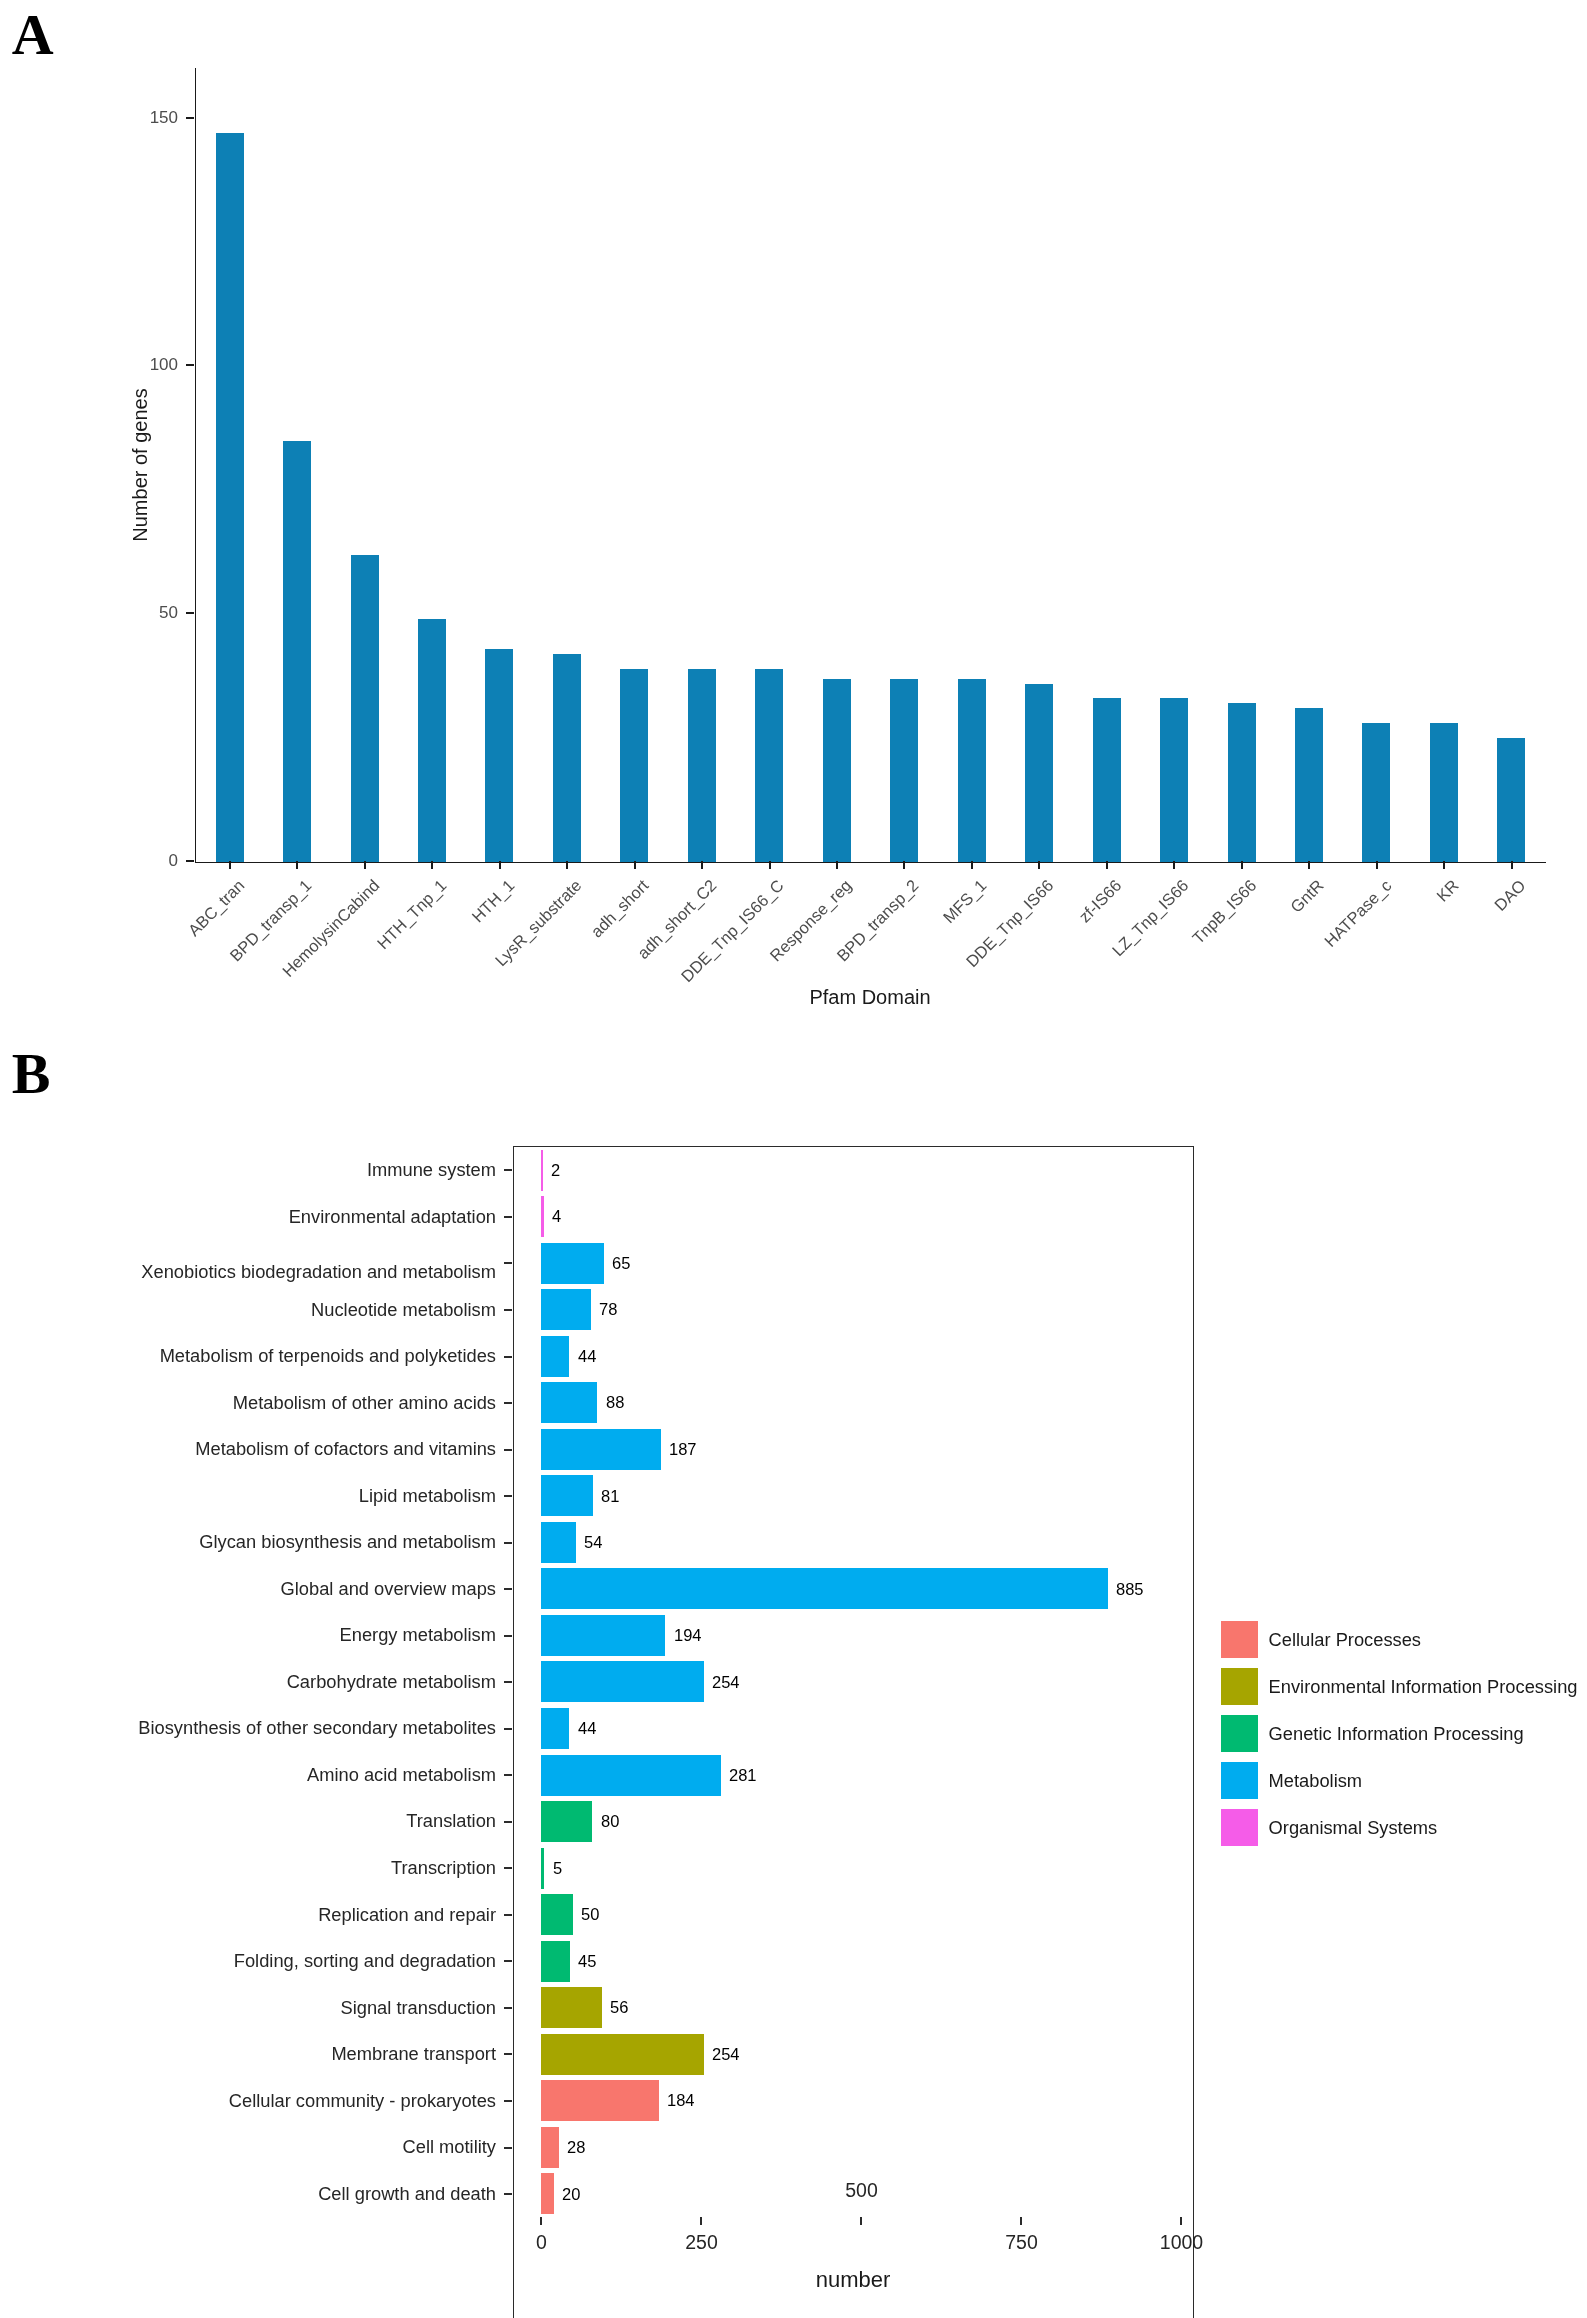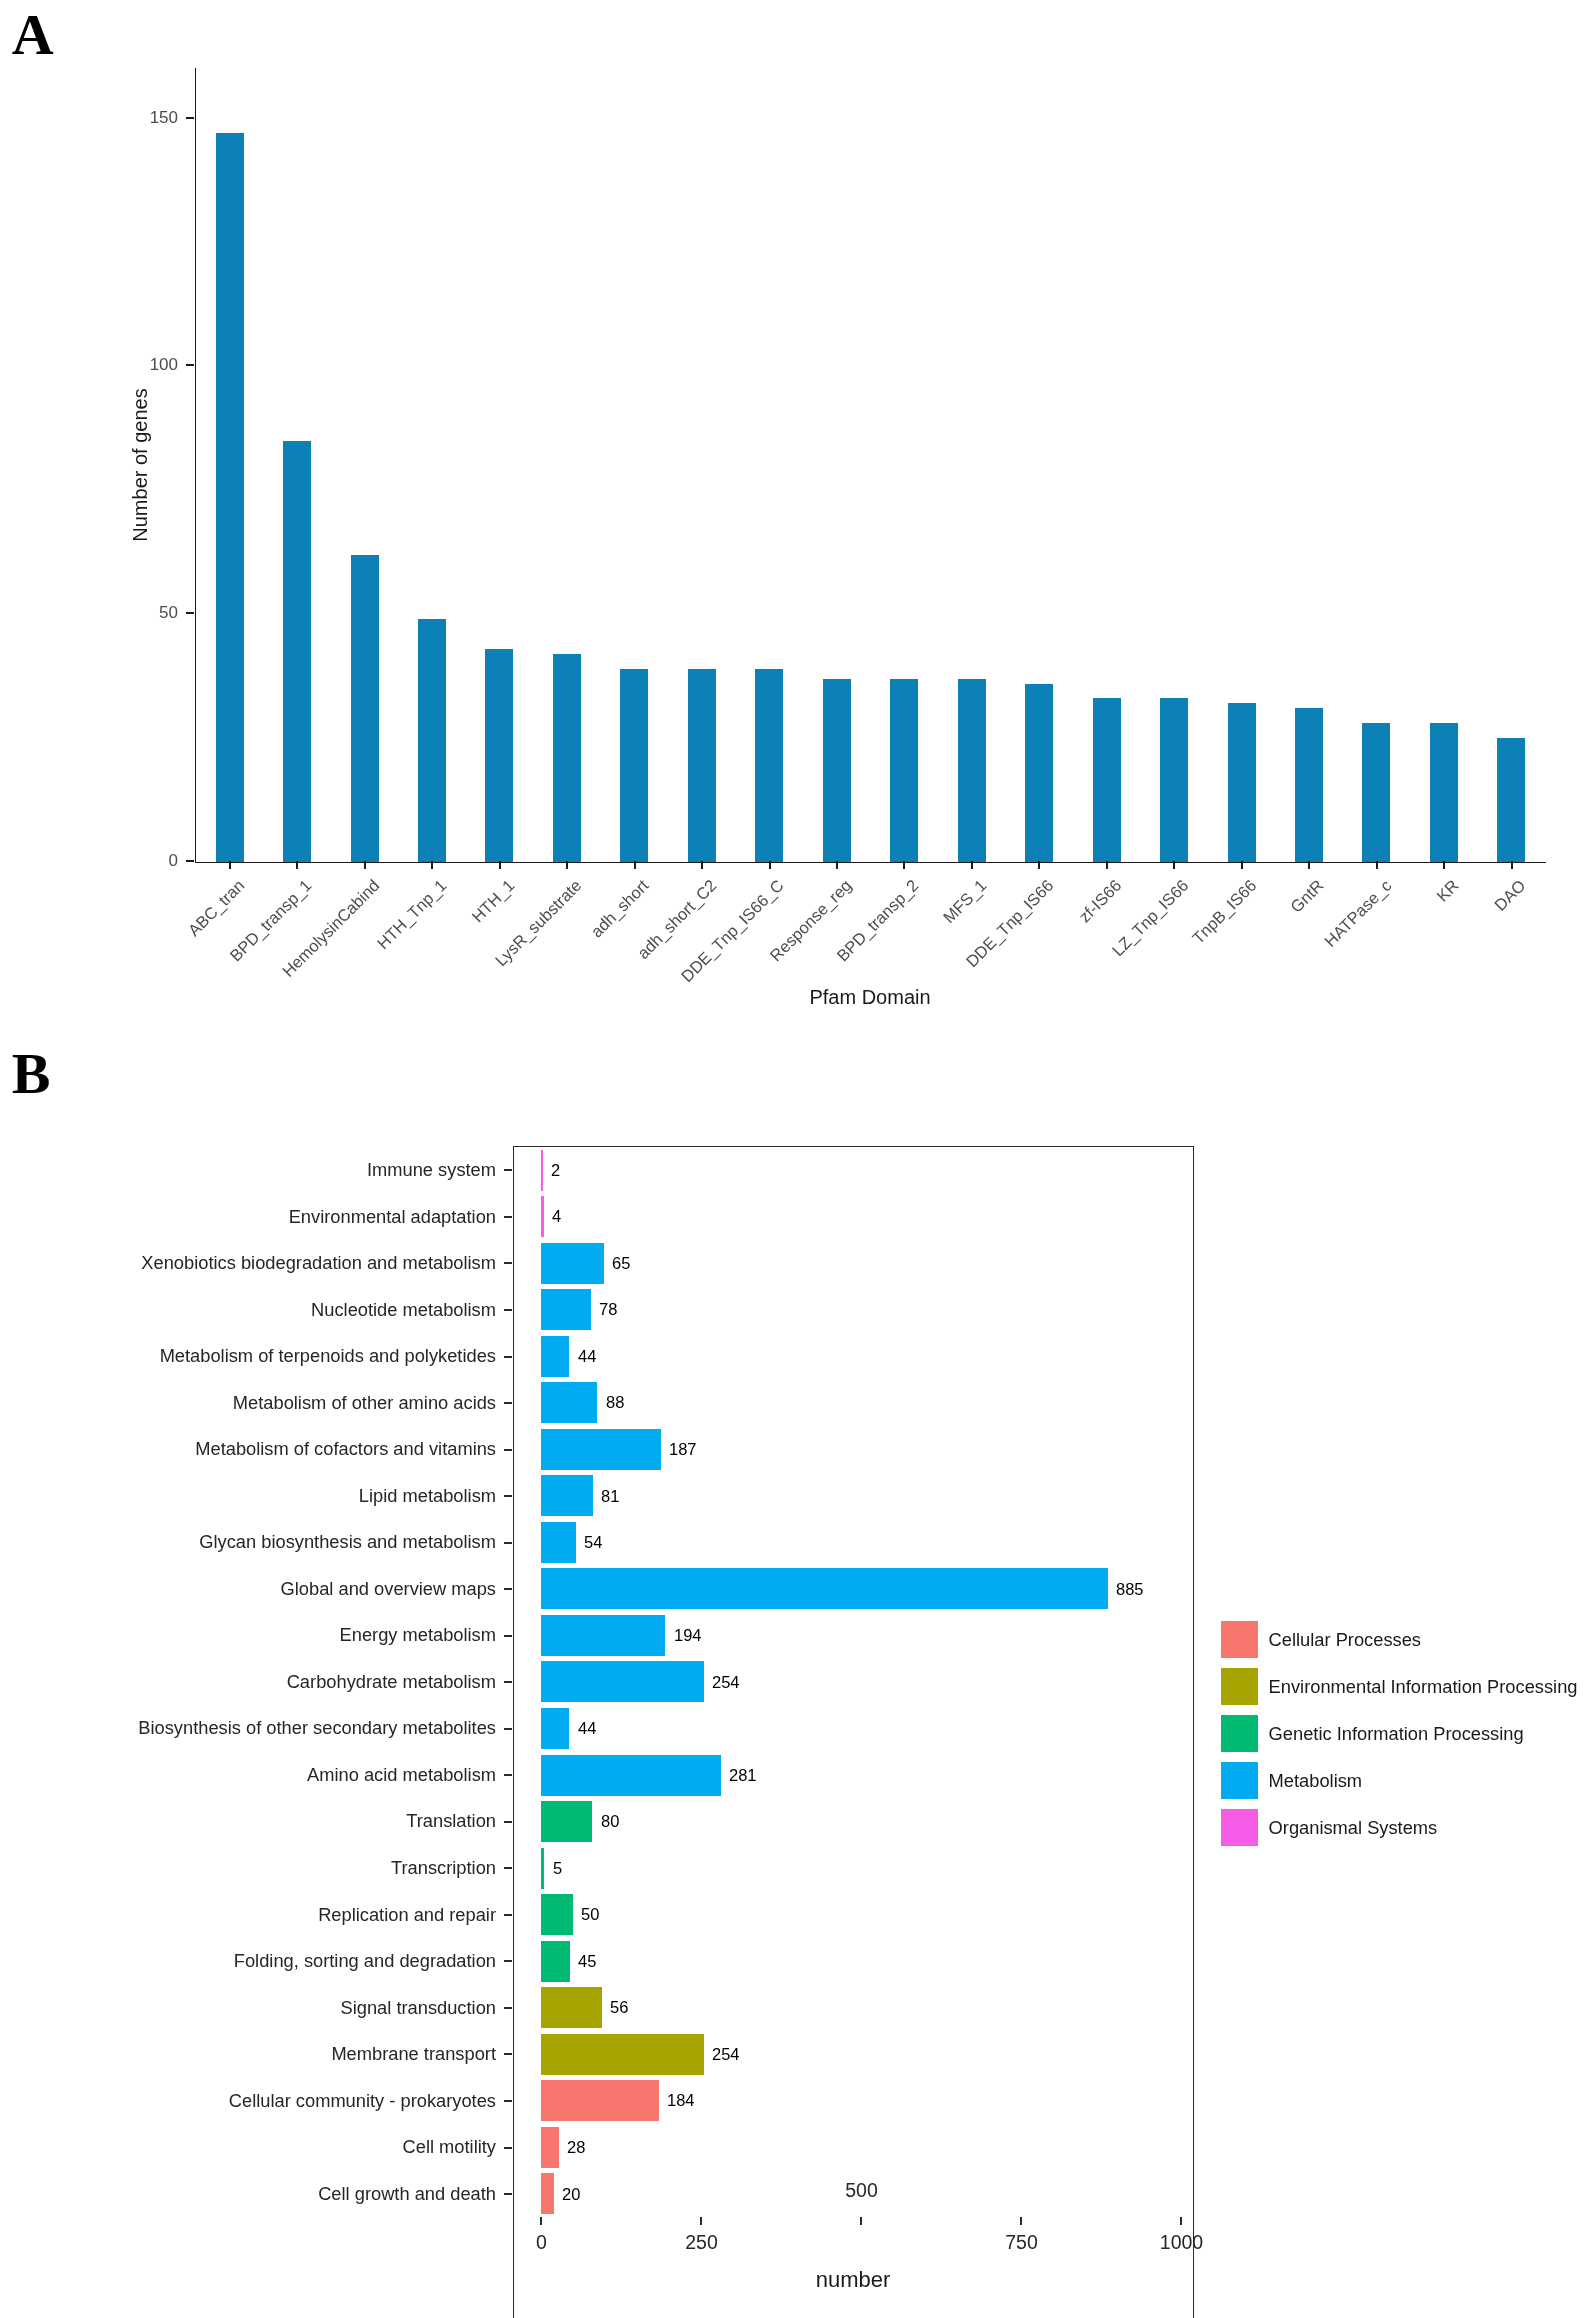--- a/index.html
+++ b/index.html
@@ -167,21 +167,21 @@
 <div id="plotB">
     <div class="cat-tick-b" style="top: 22.4px;"></div>
     <div class="cat-lab-b" style="top: 12px;">Immune system</div>
     <div class="bar-b" style="left: 27px; top: 2.6px; width: 1.8px; background: rgb(245, 92, 232);"></div>
     <div class="val-lab-b" style="left: 37px; top: 14px;">2</div>
     <div class="cat-tick-b" style="top: 69px;"></div>
     <div class="cat-lab-b" style="top: 59px;">Environmental adaptation</div>
     <div class="bar-b" style="left: 27px; top: 49px; width: 2.6px; background: rgb(245, 92, 232);"></div>
     <div class="val-lab-b" style="left: 38px; top: 60px;">4</div>
     <div class="cat-tick-b" style="top: 115px;"></div>
-    <div class="cat-lab-b" style="top: 105px;">Xenobiotics biodegradation and metabolism</div>
+    <div class="cat-lab-b" style="top: 114px;">Xenobiotics biodegradation and metabolism</div>
     <div class="bar-b" style="left: 27px; top: 96px; width: 63px; background: rgb(0, 172, 239);"></div>
     <div class="val-lab-b" style="left: 98px; top: 107px;">65</div>
     <div class="cat-tick-b" style="top: 162px;"></div>
     <div class="cat-lab-b" style="top: 152px;">Nucleotide metabolism</div>
     <div class="bar-b" style="left: 27px; top: 142px; width: 50px; background: rgb(0, 172, 239);"></div>
     <div class="val-lab-b" style="left: 85px; top: 153px;">78</div>
     <div class="cat-tick-b" style="top: 209px;"></div>
     <div class="cat-lab-b" style="top: 198px;">Metabolism of terpenoids and polyketides</div>
     <div class="bar-b" style="left: 27px; top: 189px; width: 28px; background: rgb(0, 172, 239);"></div>
     <div class="val-lab-b" style="left: 64px; top: 200px;">44</div>

